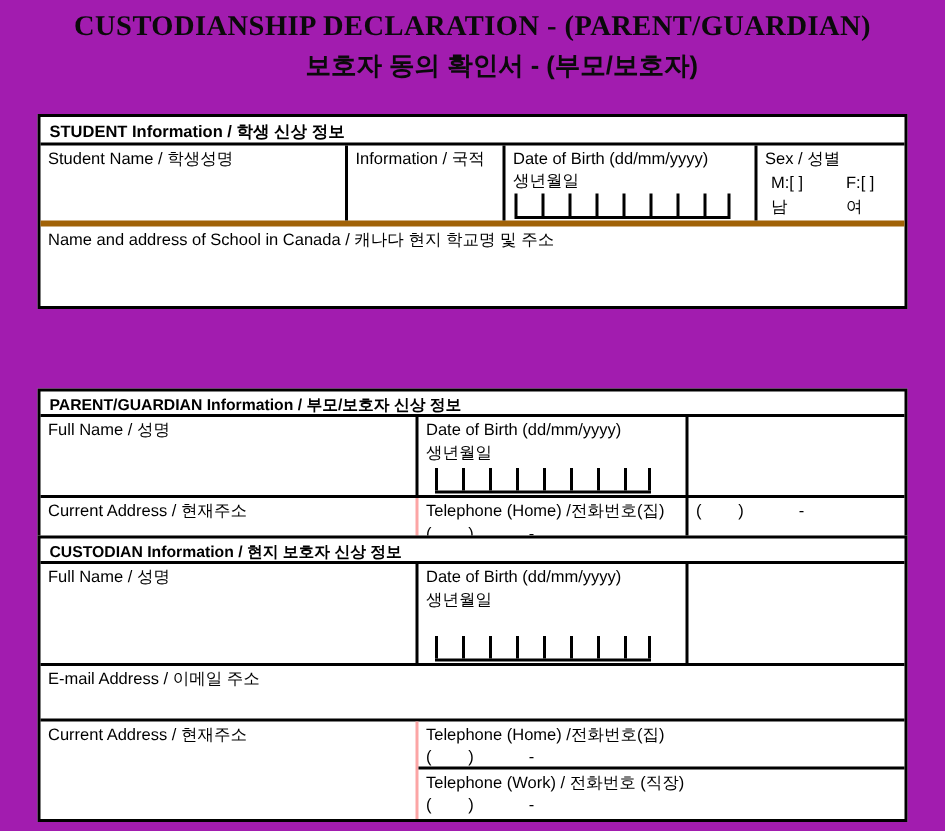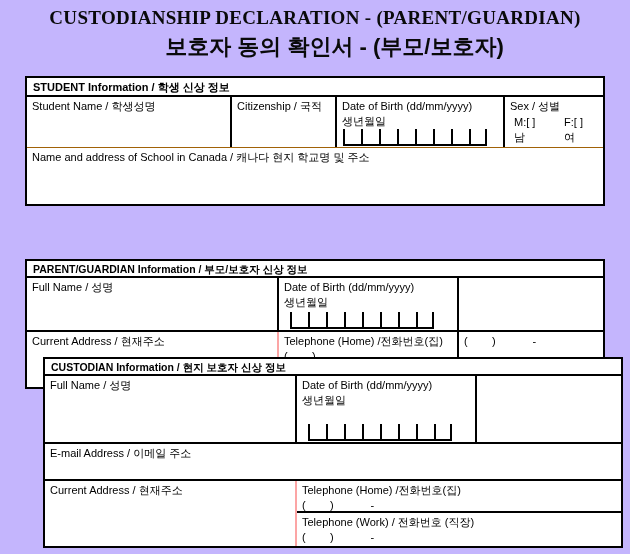--- a/index.html
+++ b/index.html
@@ -1,49 +1,49 @@
 <!DOCTYPE html>
 <html><head>
 <meta charset="utf-8">
 <style>
   * { margin:0; padding:0; box-sizing:border-box; }
   html,body { background:#e8e8e8; }
   .page {
-    position:relative; width:630px; height:554px; background:#c4b5fd; color:#000;
+    position:relative; width:630px; height:554px; background:#a21caf; color:#000;
     font-family:"Liberation Sans","DejaVu Sans",sans-serif; font-size:11px; overflow:hidden;
     margin:0 auto;
   }
   .title-block { padding-top:7px; text-align:center; }
   .title-en {
     font-family:"Liberation Serif","DejaVu Serif",serif;
     font-weight:bold; font-size:19px; letter-spacing:.3px; color:#0a0a0a;
   }
-  .title-kr { font-weight:bold; font-size:22px; margin-top:3px; color:#0a0a0a;padding-left:39px; }
+  .title-kr { font-weight:bold; font-size:17px; margin-top:3px; color:#0a0a0a;padding-left:39px; }
 
   .tbl { position:absolute; left:25px; width:580px; border:2px solid #000; background:#fff; }
   .tbl-student   { top:76px;  height:130px; }
   .tbl-parent    { top:222px; height:130px;margin-top:37px; }
-  .tbl-custodian { top:357px; height:191px;margin-left:18px; }
+  .tbl-custodian { top:357px; height:191px; }
 
   .thead { font-weight:bold; padding:2px 6px; border-bottom:2px solid #000; overflow:hidden; }
   .tbl-student .thead { height:19px; }
   .tbl-parent .thead, .tbl-custodian .thead { height:17px; font-size:10.5px; }
 
   .frow { display:flex; }
   .cell { position:relative; padding:2px 5px; overflow:hidden; }
   .br { border-right:2px solid #000; }
   .lbl { display:block; line-height:1.35; }
 
   
   .tbl-student .r1 { height:50px; }
   .c-sname { width:205px; }
   .c-cit   { width:105px; }
   .c-sdob  { width:168px; }
   .c-sex   { flex:1; }
-  .school-row { height:57px; border-top:1px solid #a16207; padding:2px 5px; }
+  .school-row { height:57px; border-top:4px solid #a16207; padding:2px 5px; }
 
   
   .comb { position:absolute; bottom:1px; left:6px; display:flex; border-bottom:2px solid #000; }
   .comb i { display:block; width:18px; height:15px; border-left:2px solid #000; }
   .comb i:last-child { border-right:2px solid #000; }
 
   
   .sexline { display:flex; margin-top:2px; padding-left:4px; white-space:pre; }
   .sexline .col1 { width:50px; }
 
@@ -81,21 +81,21 @@
     <div class="title-kr">보호자 동의 확인서 - (부모/보호자)</div>
   </div>
 
   <section class="tbl tbl-student">
     <div class="thead">STUDENT Information / 학생 신상 정보</div>
     <div class="frow r1">
       <div class="cell br c-sname">
         <span class="lbl">Student Name / 학생성명</span>
       </div>
       <div class="cell br c-cit">
-        <span class="lbl">Citizenship / 국적</span>
+        <span class="lbl">Information / 국적</span>
       </div>
       <div class="cell br c-sdob">
         <span class="lbl">Date of Birth (dd/mm/yyyy)</span>
         <span class="lbl">생년월일</span>
         <span class="comb">
             <i></i>
             <i></i>
             <i></i>
             <i></i>
             <i></i>

